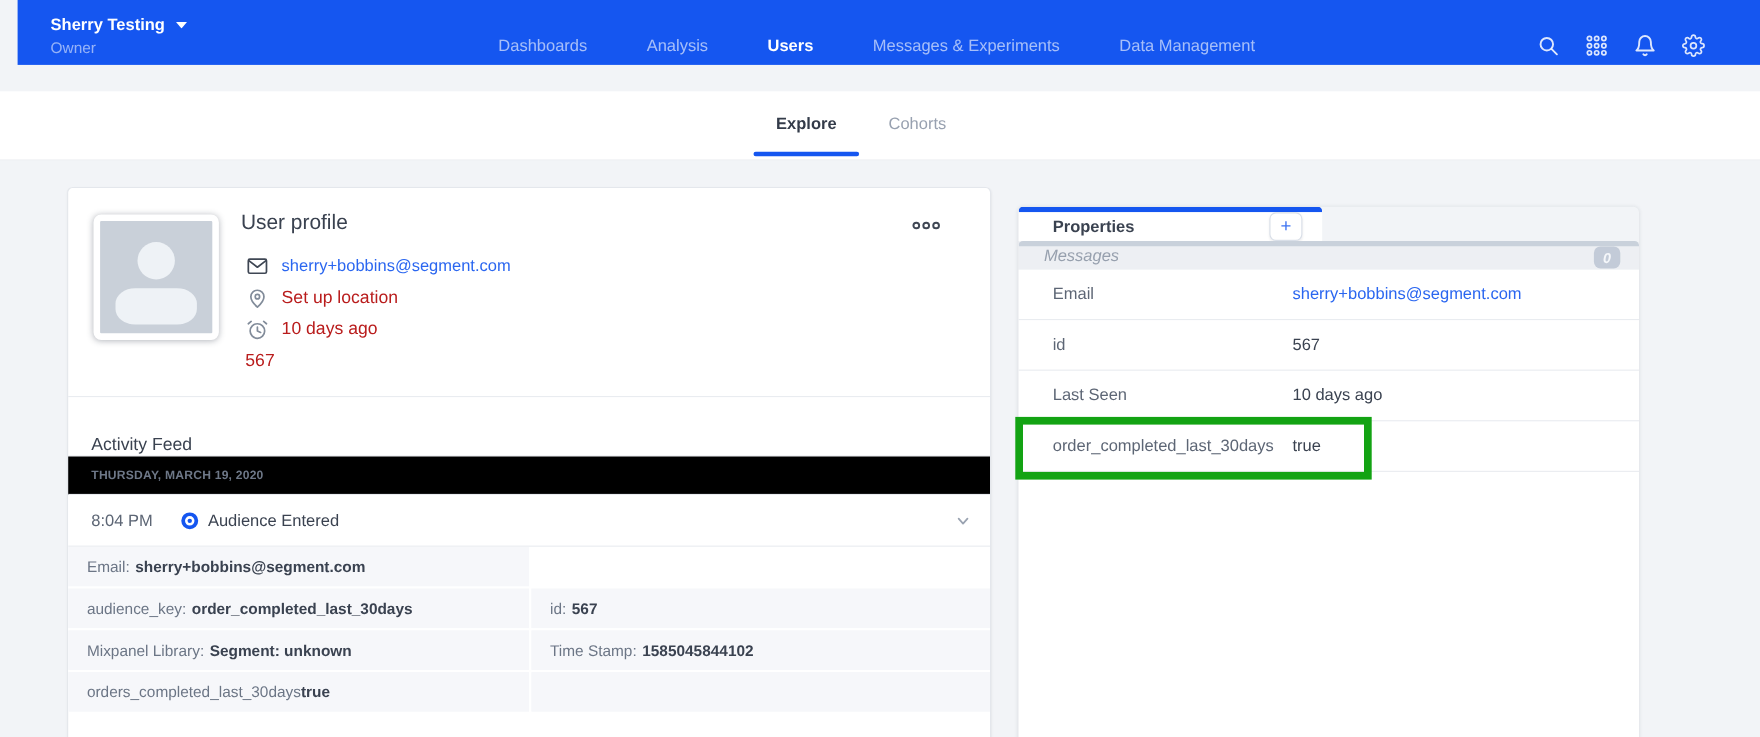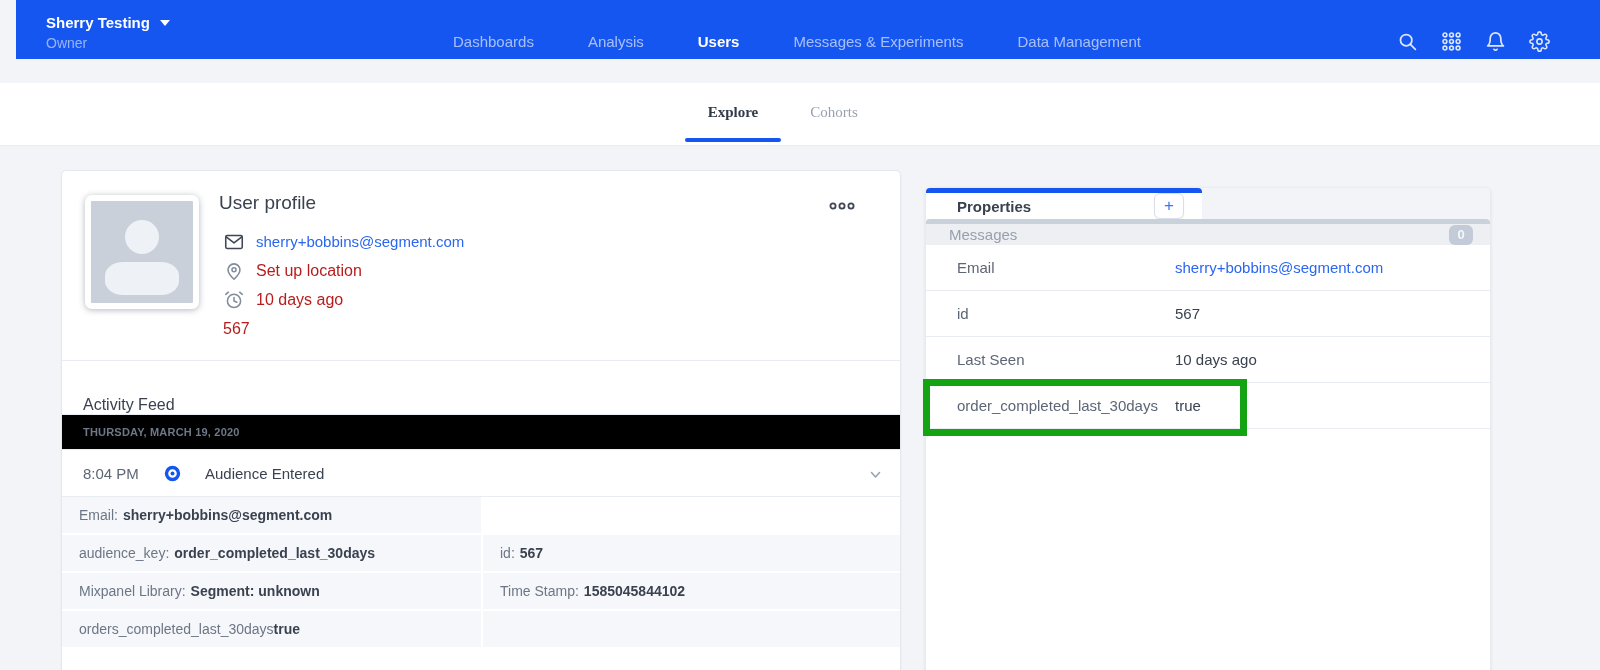--- a/index.html
+++ b/index.html
@@ -15,21 +15,21 @@
   .main-nav { position:absolute; left:437px; top:0; height:83px; display:flex; align-items:center; gap:54px; }
   .nav-item { color:rgba(255,255,255,0.62); font-size:15px; cursor:pointer; white-space:nowrap; }
   .nav-item.active { color:#ffffff; font-weight:700; }
   .header-icons { position:absolute; right:66px; top:0; height:83px; display:flex; align-items:center; gap:23px; }
   .hicon { width:21px; height:21px; color:rgba(255,255,255,0.85); cursor:pointer; }
   .hicon svg { width:100%; height:100%; }
 
   
   .tabbar { position:absolute; left:0; top:83px; width:1600px; height:63px; background:#ffffff; border-bottom:1px solid #e9ecf0; }
   .tabbar-inner { position:absolute; left:685px; top:0; height:63px; display:flex; }
-  .tab { position:relative; height:59px; display:flex; align-items:center; justify-content:center; cursor:pointer; font-size:15px;font-family:Liberation Serif, serif; }
+  .tab { position:relative; height:59px; display:flex; align-items:center; justify-content:center; cursor:pointer; font-size:15px; }
   .tab-explore { width:96px; color:#333b49; font-weight:600; }
   .tab-explore .underline { position:absolute; left:0; bottom:0; width:96px; height:4px; background:#1556f0; border-radius:2px; }
   .tab-cohorts { width:90px; margin-left:8px; color:#98a1b0; }
 
   
   .left-card { position:absolute; left:61px; top:170px; width:840px; height:520px; background:#ffffff; border:1px solid #e4e7ec; border-radius:5px; box-shadow:0 1px 2px rgba(16,24,40,0.05); }
   .profile-section { position:relative; height:190px; border-bottom:1px solid #e9ecf0; }
   .avatar { position:absolute; left:23px; top:24px; width:114px; height:114px; background:#c9d0d9; border:6px solid #ffffff; border-radius:7px; box-shadow:0 1px 6px rgba(40,50,65,0.35); }
   .avatar .head { position:absolute; left:34px; top:19px; width:34px; height:34px; border-radius:50%; background:#eef2f6; }
   .avatar .torso { position:absolute; left:14px; top:61px; width:74px; height:33px; border-radius:18px/14px; background:#eef2f6; }
@@ -44,40 +44,40 @@
   .prow-gray-text { font-size:16px; color:#b91c1c; }
   .kebab { position:absolute; right:45px; top:27px; width:26px; height:12px; color:#3f4754; cursor:pointer; }
   .kebab svg { width:100%; height:100%; }
 
   .activity-header { height:54px; border-bottom:1px solid #e9ecf0; display:flex; align-items:flex-end; padding-left:21px; font-size:16px; color:#3a4250; }
   .date-band { height:35px; background:#000000; border-bottom:1px solid #e9ecf0; display:flex; align-items:center; padding-left:21px; font-size:11px; font-weight:700; letter-spacing:0.2px; color:#6e7888; }
   .event-row { position:relative; height:47px; border-bottom:1px solid #e9ecf0; display:flex; align-items:center; padding-left:21px; cursor:pointer; background:#ffffff; }
   .event-time { width:81px; font-size:15px; color:#5d6675; }
   .event-icon { width:17px; height:17px; color:#1556f0; }
   .event-icon svg { width:100%; height:100%; }
-  .event-name { margin-left:24px; font-size:15px; color:#3a4250; }
+  .event-name { margin-left:8px; font-size:15px; color:#3a4250; }
   .event-chevron { position:absolute; right:18px; top:17px; width:13px; height:13px; color:#9aa3b1; }
   .event-chevron svg { width:100%; height:100%; }
 
   .details-table { background:#ffffff; }
   .dt-row { display:flex; gap:2px; margin-bottom:2px; }
   .dt-cell { height:36px; background:#f6f7fa; display:flex; align-items:center; padding-left:17px; font-size:14px; overflow:hidden; white-space:nowrap; }
   .dt-left { width:419px; }
   .dt-right { flex:1; }
   .dt-label { color:#6c7686; }
   .dt-val { color:#3a4250; font-weight:700; margin-left:5px; }
   .dt-val.no-gap { margin-left:0; }
 
   
   .right-card { position:absolute; left:926px; top:188px; width:564px; height:502px; box-shadow:0 1px 4px rgba(25,35,50,0.12); border-radius:5px 5px 0 0; }
   .rc-tabs { display:flex; height:57px;flex-direction:column; }
   .tab-properties { width:276px; background:#ffffff; border-top:5px solid #1556f0; border-radius:4px 4px 0 0; display:flex; align-items:center; justify-content:space-between; padding:0 18px 0 31px; cursor:pointer; }
   .tab-properties-label { font-size:15px; font-weight:700; color:#3a4250; }
   .add-prop-btn { width:30px; height:26px; background:#ffffff; border:1px solid #d9dfe8; border-radius:6px; color:#3f74f2; font-size:17px; line-height:24px; text-align:center; cursor:pointer; box-shadow:0 1px 2px rgba(16,24,40,0.06); }
-  .tab-messages { flex:1; background:#edeff3; border-top:5px solid #c9d1db; border-radius:4px 4px 0 0; display:flex; align-items:center; justify-content:space-between; padding:0 17px 0 23px; cursor:pointer; }
+  .tab-messages { flex:1; background:#edeff3; border-top:5px solid #c9d1db; border-radius:4px 4px 0 0; display:flex; align-items:flex-start; justify-content:space-between; padding:0 17px 0 23px; cursor:pointer;font-style:italic; }
   .tab-messages-label { font-size:15px; color:#97a0ae; }
   .msg-badge { min-width:24px; height:20px; background:#c3cbd8; border-radius:6px; color:#f5f7fa; font-size:13px; font-weight:700; display:flex; align-items:center; justify-content:center; padding:0 6px; }
   .rc-body { background:#ffffff; height:445px; }
   .rc-row { height:46px; border-bottom:1px solid #e9ecf0; display:flex; align-items:center; padding-left:31px; }
   .rc-label { width:218px; font-size:15px; color:#5d6675; }
   .rc-value { font-size:15px; color:#3a4250; }
   .rc-value.link { color:#2a66f0; cursor:pointer; }
 
   
   .annotation-box { position:absolute; left:923px; top:379px; width:324px; height:57px; border:7px solid #13a313; z-index:10; pointer-events:none; }

